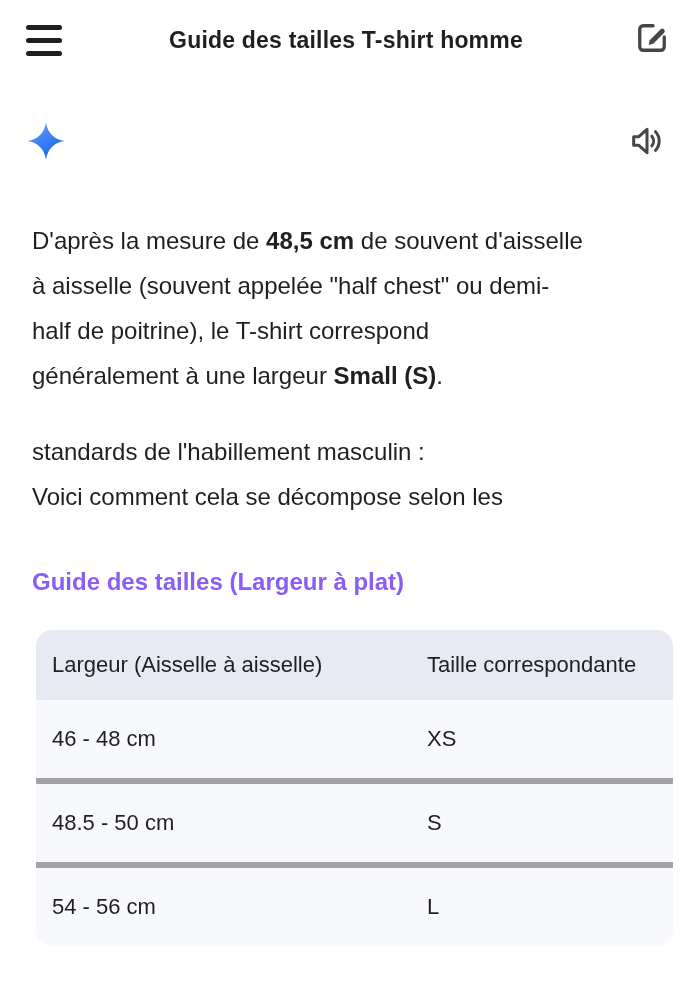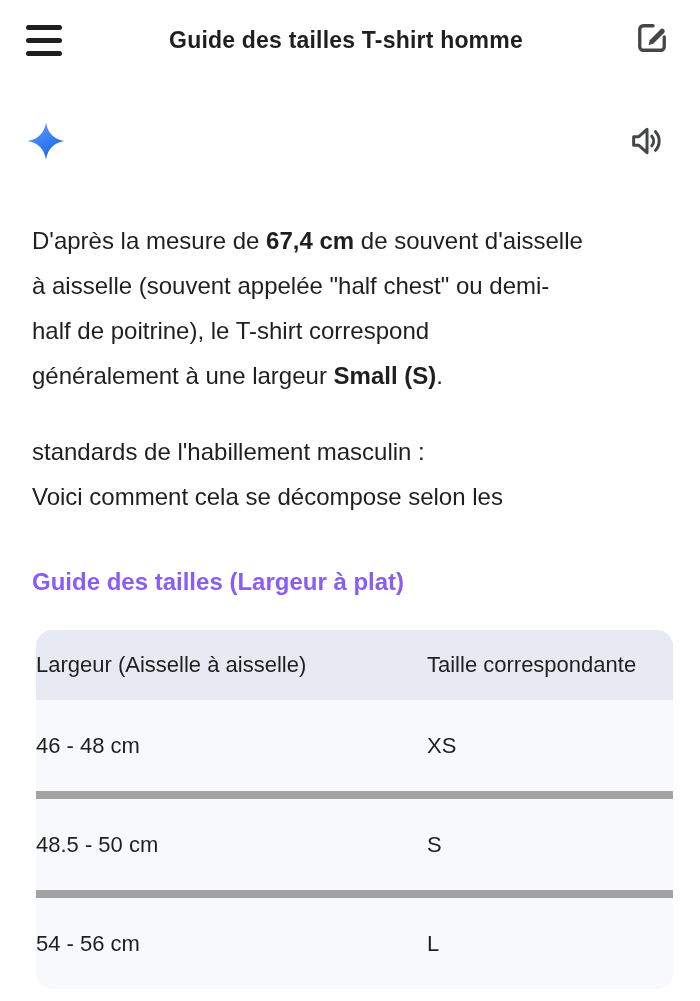--- a/index.html
+++ b/index.html
@@ -35,25 +35,25 @@
   .section-heading{
     position:absolute;top:559px;left:32px;
     font-size:24px;font-weight:700;line-height:45px;color:#8b5cf6;white-space:nowrap;
   }
   
   .tbl{
     position:absolute;top:630px;left:36px;width:637px;
     border-radius:16px;overflow:hidden;
   }
   .tr{display:flex;align-items:center;font-size:22px;color:#1f1f1f;}
-  .tr .c1{width:391px;box-sizing:border-box;white-space:nowrap;}
+  .tr .c1{width:391px;padding-left:16px;box-sizing:border-box;white-space:nowrap;}
   .tr .c2{flex:1;white-space:nowrap;}
   .thead{height:70px;background:#e8eaf3;font-weight:500;}
-  .trow{height:91px;background:#f8f9fd;}
-  .trow + .trow{border-top:8px solid #a3a3a3;justify-content:space-between;}
+  .trow{height:78px;background:#f8f9fd;}
+  .trow + .trow{border-top:6px solid #a3a3a3;justify-content:space-between;}
 </style>
 </head>
 <body>
 
 <div class="appbar">
   <div class="menu-btn">
     <span>
       <i></i>
     </span>
     <i></i>
@@ -88,21 +88,21 @@
       <svg width="40" height="40" viewBox="0 0 24 24" fill="none" stroke="#444746" stroke-width="1.8" stroke-linejoin="round" stroke-linecap="round">
         <path d="M4 9.4h3.1L12 5v14l-4.9-4.4H4z"></path>
         <path d="M14.9 9.1a4.5 4.5 0 0 1 0 5.8"></path>
         <path d="M17.1 6.4a8.2 8.2 0 0 1 0 11.2"></path>
       </svg>
     </span>
   </div>
 </div>
 
 <div class="para" id="p1">
-    <div class="line"><span>D'après la mesure de </span><b>67,4 cm</b><span> de souvent d'aisselle</span></div>
+    <div class="line"><span>D'après la mesure de </span><b>48,5 cm</b><span> de souvent d'aisselle</span></div>
     <div class="line"><span>à aisselle (souvent appelée "half chest" ou demi-</span></div>
     <div class="line"><span>half de poitrine), le T-shirt correspond</span></div>
     <div class="line"><span>généralement à une largeur </span><b>Small (S)</b><span>.</span></div>
   </div>
 <div class="para" id="p2">
     <div class="line"><span>standards de l'habillement masculin :</span></div>
     <div class="line"><span>Voici comment cela se décompose selon les</span></div>
   </div>
 
 <div class="section-heading">Guide des tailles (Largeur à plat)</div>

